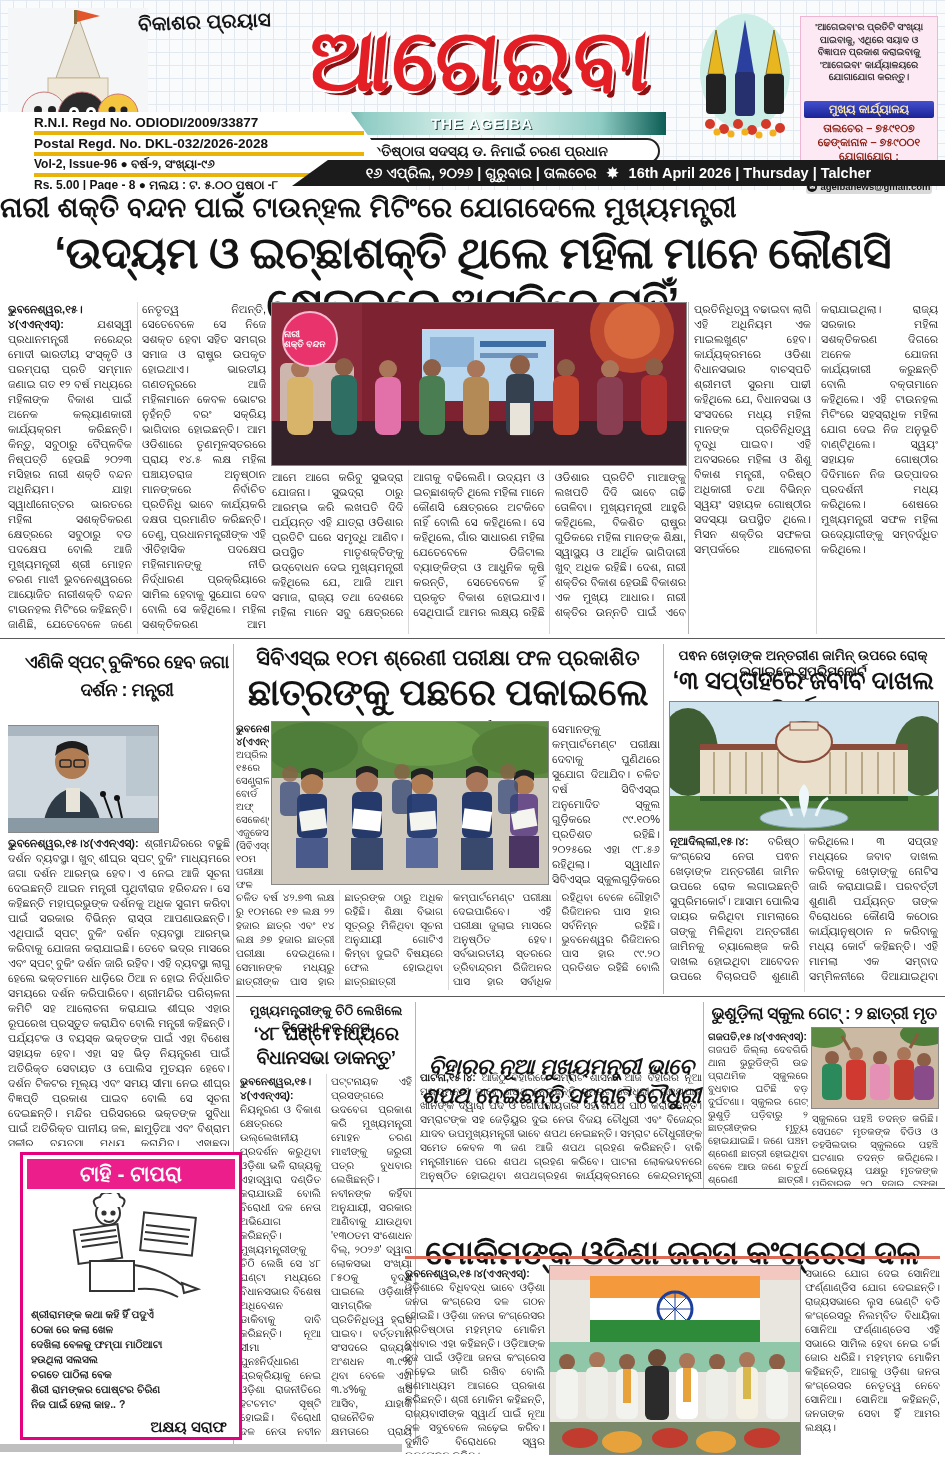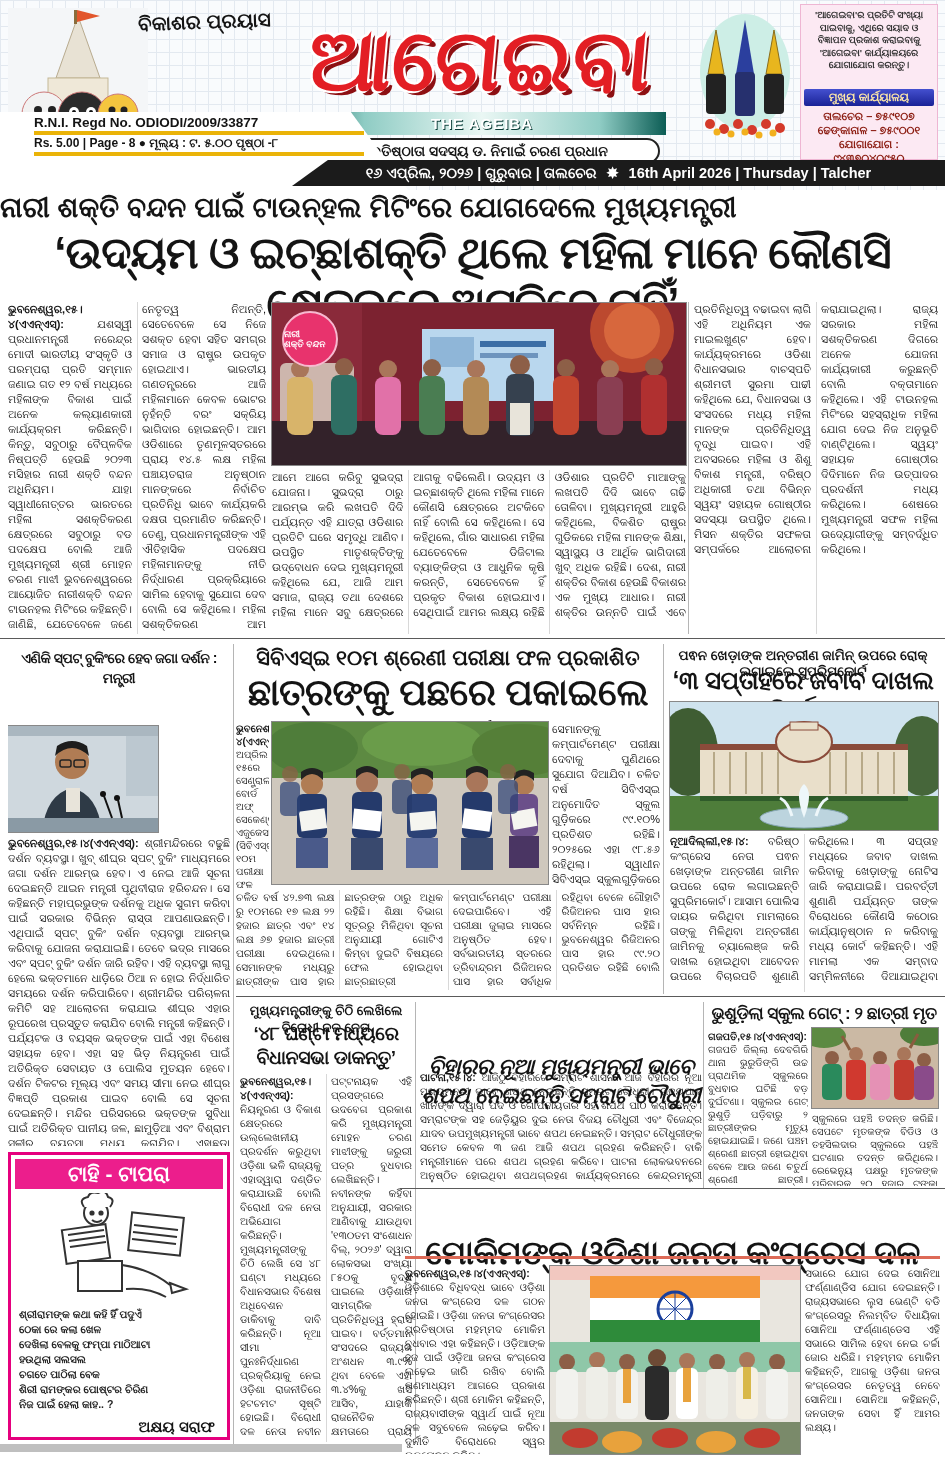--- a/index.html
+++ b/index.html
@@ -23,21 +23,21 @@
   .founder{left:308px;top:138px;width:348px;height:22px;border:2px solid #222;border-radius:14px;
         background:#fff;text-align:center;font-weight:bold;font-size:14px;line-height:22px;}
   .regbox{left:0;top:112px;width:408px;height:78px;background:#ffffff;padding:2px 0 0 34px;box-sizing:border-box;
         clip-path:polygon(0 0,86% 0,100% 100%,0 100%);}
   .regline{font-weight:bold;font-size:13.5px;line-height:17px;border-bottom:4px solid #eab308;width:330px;}
   .regline.small{font-size:12px;}
   .datebar{left:292px;top:160px;width:653px;height:26px;background:#1b1b1b;color:#fff;
         clip-path:polygon(5.5% 0,100% 0,100% 100%,0 100%);
         display:flex;align-items:center;justify-content:center;gap:10px;
         font-weight:bold;font-size:14.5px;}
-  .officebox{left:800px;top:4px;width:138px;height:156px;background:#fce9f3;border:1px solid #eeb6d3;
+  .officebox{left:800px;top:16px;width:138px;height:156px;background:#fce9f3;border:1px solid #eeb6d3;
         box-sizing:border-box;padding:4px 5px;text-align:center;}
   .office-note{font-size:9.5px;font-weight:bold;line-height:12.5px;color:#333;}
   .office-band{margin:17px -2px 3px -2px;background:linear-gradient(#4450cf,#1a2296);color:#ffe9a8;
         font-weight:bold;font-size:11.5px;line-height:17px;border-radius:2px;}
   .office-phone{font-weight:bold;font-size:11px;line-height:14px;color:#8c1d12;}
   .office-mail{margin-top:3px;background:#d9d9d9;border-radius:3px;font-size:9.5px;font-weight:bold;
         line-height:14px;color:#111;display:flex;align-items:center;justify-content:center;gap:3px;}
   .mail-dot{display:inline-block;width:10px;height:10px;border-radius:50%;background:#111;color:#fff;
         font-size:7px;line-height:10px;text-align:center;}
 
@@ -50,21 +50,21 @@
   
   .bodytxt{font-size:11px;line-height:15px;text-align:justify;overflow:hidden;}
   .bodytxt b{font-weight:bold;}
   .cols2{column-count:2;column-gap:10px;column-rule:1px solid #d8d8d8;}
   .cols3{column-count:3;column-gap:10px;column-rule:1px solid #d8d8d8;}
   .cols4{column-count:4;column-gap:10px;column-rule:1px solid #d8d8d8;}
   .vline{background:#b5b5b5;width:1px;}
   .hline{background:#5a5a5a;height:1px;}
 
   
-  .cartoon{left:8px;top:1152px;width:222px;height:288px;border:3px solid #e5007e;background:#fff;box-sizing:border-box;}
+  .cartoon{left:20px;top:1152px;width:222px;height:288px;border:3px solid #e5007e;background:#fff;box-sizing:border-box;}
   .cartoon-head{margin:4px;background:#ec1e8c;color:#fff;font-weight:bold;font-size:21px;text-align:center;line-height:30px;}
   .poem{padding:2px 8px;font-size:10.5px;line-height:15px;font-weight:bold;color:#222;}
   .poem-author{text-align:right;padding:4px 12px 0 0;font-weight:bold;font-size:15px;}
 
   .graybar{left:0;top:1444px;width:402px;height:8px;background:#bfbfbf;}
   .redrule{background:#dd6a57;height:3px;}
   .photo-badge{position:absolute;left:10px;top:8px;width:52px;height:52px;border-radius:50%;
         background:#e8336d;border:2px solid #f7b9d0;color:#fff;font-weight:bold;font-size:9px;
         display:flex;flex-direction:column;justify-content:center;line-height:10px;}
   .photo-frame{outline:1px solid #888;}
@@ -155,20 +155,22 @@
     <div class="office-phone">ଢେଙ୍କାନାଳ – ୭୫୯୦୦୧</div>
     <div class="office-phone">ଯୋଗାଯୋଗ : ୯୪୩୭୦୪୦୯୫୦</div>
     <div class="office-mail">
       <span class="mail-dot">✉</span>
       <span>ageibanews@gmail.com</span>
     </div>
   </div>
 
   <div class="abs regbox">
     <div class="regline">R.N.I. Regd No. ODIODI/2009/33877</div>
+    <div class="regline">Postal Regd. No. DKL-032/2026-2028</div>
+    <div class="regline small">Vol-2, Issue-96 ● ବର୍ଷ-୨, ସଂଖ୍ୟା-୯୬</div>
     <div class="regline small">Rs. 5.00 | Page - 8 ● ମୂଲ୍ୟ : ଟ. ୫.୦୦ ପୃଷ୍ଠା -୮</div>
   </div>
 
   <div class="abs datebar">
     <span>୧୬ ଏପ୍ରିଲ, ୨୦୨୬ | ଗୁରୁବାର | ତାଲଚେର</span>
     <span>✸</span>
     <span>16th April 2026 | Thursday | Talcher</span>
   </div>
 
   <div class="abs lead-kicker">ନାରୀ ଶକ୍ତି ବନ୍ଦନ ପାଇଁ ଟାଉନ୍‌ହଲ ମିଟିଂରେ ଯୋଗଦେଲେ ମୁଖ୍ୟମନ୍ତ୍ରୀ</div>
@@ -236,21 +238,21 @@
     </div>
   </div>
 
   <div class="abs bodytxt cols3" style="left:272px;top:470px;width:414px;height:164px;">ଆମେ ଆଗେ କରିବୁ ସୁଭଦ୍ରା ଯୋଜନା। ସୁଭଦ୍ରା ଠାରୁ ଆରମ୍ଭ କରି ଲଖପତି ଦିଦି ପର୍ଯ୍ୟନ୍ତ ଏହି ଯାତ୍ରା ଓଡିଶାର ପ୍ରତିଟି ଘରେ ସମୃଦ୍ଧି ଆଣିବ। ଉପସ୍ଥିତ ମାତୃଶକ୍ତିଙ୍କୁ ଉଦ୍‌ବୋଧନ ଦେଇ ମୁଖ୍ୟମନ୍ତ୍ରୀ କହିଥିଲେ ଯେ, ଆଜି ଆମ ସମାଜ, ରାଜ୍ୟ ତଥା ଦେଶରେ ମହିଳା ମାନେ ସବୁ କ୍ଷେତ୍ରରେ ଆଗକୁ ବଢିଲେଣି। ଉଦ୍ୟମ ଓ ଇଚ୍ଛାଶକ୍ତି ଥିଲେ ମହିଳା ମାନେ କୌଣସି କ୍ଷେତ୍ରରେ ଅଟକିବେ ନାହିଁ ବୋଲି ସେ କହିଥିଲେ। ସେ କହିଥିଲେ, ଗାଁର ସାଧାରଣ ମହିଳା ଯେତେବେଳେ ଡିଜିଟାଲ ବ୍ୟାଙ୍କିଙ୍ଗ ଓ ଆଧୁନିକ କୃଷି କରନ୍ତି, ସେତେବେଳେ ହିଁ ପ୍ରକୃତ ବିକାଶ ହୋଇଯାଏ। ସେଥିପାଇଁ ଆମର ଲକ୍ଷ୍ୟ ରହିଛି ଓଡିଶାର ପ୍ରତିଟି ମାଆଙ୍କୁ ଲଖପତି ଦିଦି ଭାବେ ଗଢି ତୋଳିବା। ମୁଖ୍ୟମନ୍ତ୍ରୀ ଆହୁରି କହିଥିଲେ, ବିକଶିତ ରାଷ୍ଟ୍ର ଗୁଡିକରେ ମହିଳା ମାନଙ୍କ ଶିକ୍ଷା, ସ୍ୱାସ୍ଥ୍ୟ ଓ ଆର୍ଥିକ ଭାଗିଦାରୀ ଖୁବ୍ ଅଧିକ ରହିଛି। ଦେଶ, ନାରୀ ଶକ୍ତିର ବିକାଶ ହେଉଛି ବିକାଶର ଏକ ମୁଖ୍ୟ ଆଧାର। ନାରୀ ଶକ୍ତିର ଉନ୍ନତି ପାଇଁ ଏବେ ସାରା ଭାରତ ଆଗେଇ ଆସିବ। ଭାରତୀୟ ନାରୀ ଆଜି ସମସ୍ତ କ୍ଷେତ୍ରରେ ପ୍ରତିନିଧିତ୍ୱ କରୁଛନ୍ତି। ଯୁଦ୍ଧ କ୍ଷେତ୍ରରେ ମଧ୍ୟ ଅପରେସନ ସିନ୍ଦୂର ତା'ର ଜ୍ୱଳନ୍ତ ପ୍ରମାଣ। ବର୍ତ୍ତମାନ ସମୟ ଆସିଛି, ବିଧାନସଭା ଠାରୁ ଆରମ୍ଭ କରି ସଂସଦ ପର୍ଯ୍ୟନ୍ତ ନାରୀ ଶକ୍ତିର ନେତୃତ୍ୱକୁ ଆମକୁ ସ୍ୱୀକାର କରିବାକୁ ପଡିବ। ଏଥିପାଇଁ ସମସ୍ତେ ଆଗେଇ ଆସି ପ୍ରଧାନମନ୍ତ୍ରୀଙ୍କ ଏହି ପଦକ୍ଷେପକୁ ଅକୁଣ୍ଠ ସମର୍ଥନ କରିବା ପାଇଁ ମୁଖ୍ୟମନ୍ତ୍ରୀ ଆହ୍ୱାନ କରିଥିଲେ।</div>
 
   <div class="abs vline" style="left:688px;top:302px;height:332px;"></div>
   <div class="abs bodytxt cols2" style="left:694px;top:302px;width:244px;height:332px;">ପ୍ରତିନିଧିତ୍ୱ ବଢାଇବା ଲାଗି ଏହି ଅଧିନିୟମ ଏକ ମାଇଲଖୁଣ୍ଟ ହେବ। କାର୍ଯ୍ୟକ୍ରମରେ ଓଡିଶା ବିଧାନସଭାର ବାଚସ୍ପତି ଶ୍ରୀମତୀ ସୁରମା ପାଢୀ କହିଥିଲେ ଯେ, ବିଧାନସଭା ଓ ସଂସଦରେ ମଧ୍ୟ ମହିଳା ମାନଙ୍କ ପ୍ରତିନିଧିତ୍ୱ ବୃଦ୍ଧି ପାଇବ। ଏହି ଅବସରରେ ମହିଳା ଓ ଶିଶୁ ବିକାଶ ମନ୍ତ୍ରୀ, ବରିଷ୍ଠ ଅଧିକାରୀ ତଥା ବିଭିନ୍ନ ସ୍ୱୟଂ ସହାୟକ ଗୋଷ୍ଠୀର ସଦସ୍ୟା ଉପସ୍ଥିତ ଥିଲେ। ମିସନ ଶକ୍ତିର ସଫଳତା ସମ୍ପର୍କରେ ଆଲୋଚନା କରାଯାଇଥିଲା। ରାଜ୍ୟ ସରକାର ମହିଳା ସଶକ୍ତିକରଣ ଦିଗରେ ଅନେକ ଯୋଜନା କାର୍ଯ୍ୟକାରୀ କରୁଛନ୍ତି ବୋଲି ବକ୍ତାମାନେ କହିଥିଲେ। ଏହି ଟାଉନହଲ ମିଟିଂରେ ସହସ୍ରାଧିକ ମହିଳା ଯୋଗ ଦେଇ ନିଜ ଅନୁଭୂତି ବାଣ୍ଟିଥିଲେ। ସ୍ୱୟଂ ସହାୟକ ଗୋଷ୍ଠୀର ଦିଦିମାନେ ନିଜ ଉତ୍ପାଦର ପ୍ରଦର୍ଶନୀ ମଧ୍ୟ କରିଥିଲେ। ଶେଷରେ ମୁଖ୍ୟମନ୍ତ୍ରୀ ସଫଳ ମହିଳା ଉଦ୍ୟୋଗୀଙ୍କୁ ସମ୍ବର୍ଦ୍ଧିତ କରିଥିଲେ।</div>
 
   <div class="abs hline" style="left:0;top:638px;width:945px;"></div>
 
-  <div class="abs head-bold" style="left:8px;top:648px;width:222px;font-size:14px;line-height:20px;">ଏଣିକି ସ୍ପଟ୍ ବୁକିଂରେ ହେବ ଜଗା ଦର୍ଶନ : ମନ୍ତ୍ରୀ</div>
+  <div class="abs head-bold" style="left:16px;top:648px;width:222px;font-size:18px;line-height:28px;">ଏଣିକି ସ୍ପଟ୍ ବୁକିଂରେ ହେବ ଜଗା ଦର୍ଶନ : ମନ୍ତ୍ରୀ</div>
   <div class="abs bodytxt" style="left:8px;top:700px;width:222px;height:446px;">
     <span style="float:left;width:150px;height:106px;margin:26px 8px 4px 0;outline:1px solid #888;display:block;">
       <svg width="150" height="106" viewBox="0 0 150 106">
         <rect width="150" height="106" fill="#cfd8de"></rect>
         <rect x="0" y="0" width="150" height="10" fill="#aab7c0"></rect>
         <rect x="118" y="10" width="32" height="60" fill="#bcc8d0"></rect>
         <circle cx="64" cy="36" r="17" fill="#b07c54"></circle>
         <path d="M47,30 q17,-16 34,0 l-2,-10 q-15,-10 -30,0 z" fill="#1d1d1d"></path>
         <rect x="52" y="34" width="11" height="7" rx="2" fill="none" stroke="#222" stroke-width="1.5"></rect>
         <rect x="66" y="34" width="11" height="7" rx="2" fill="none" stroke="#222" stroke-width="1.5"></rect>

